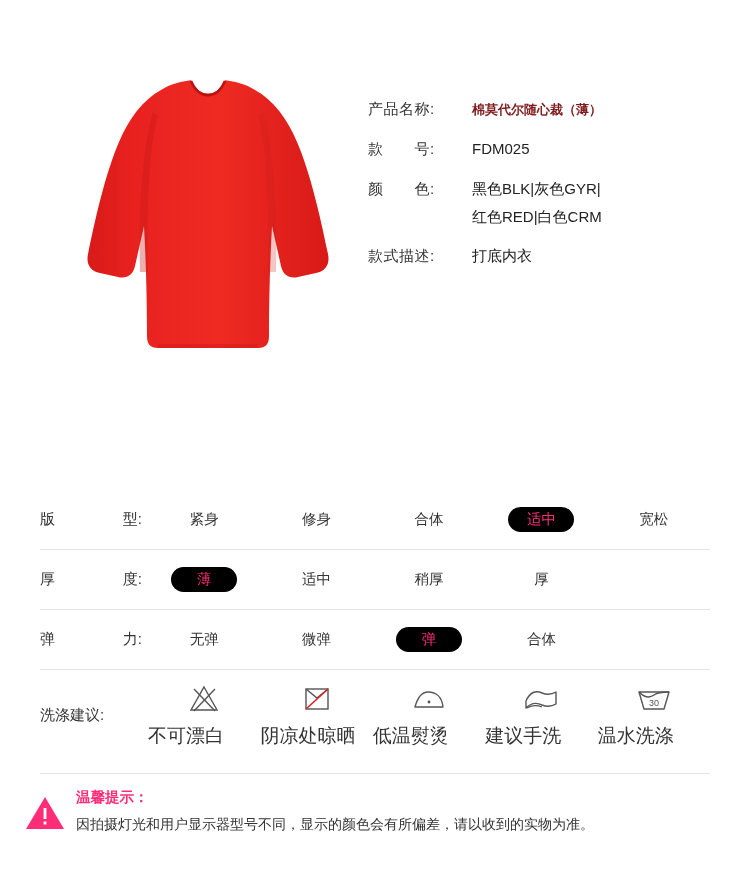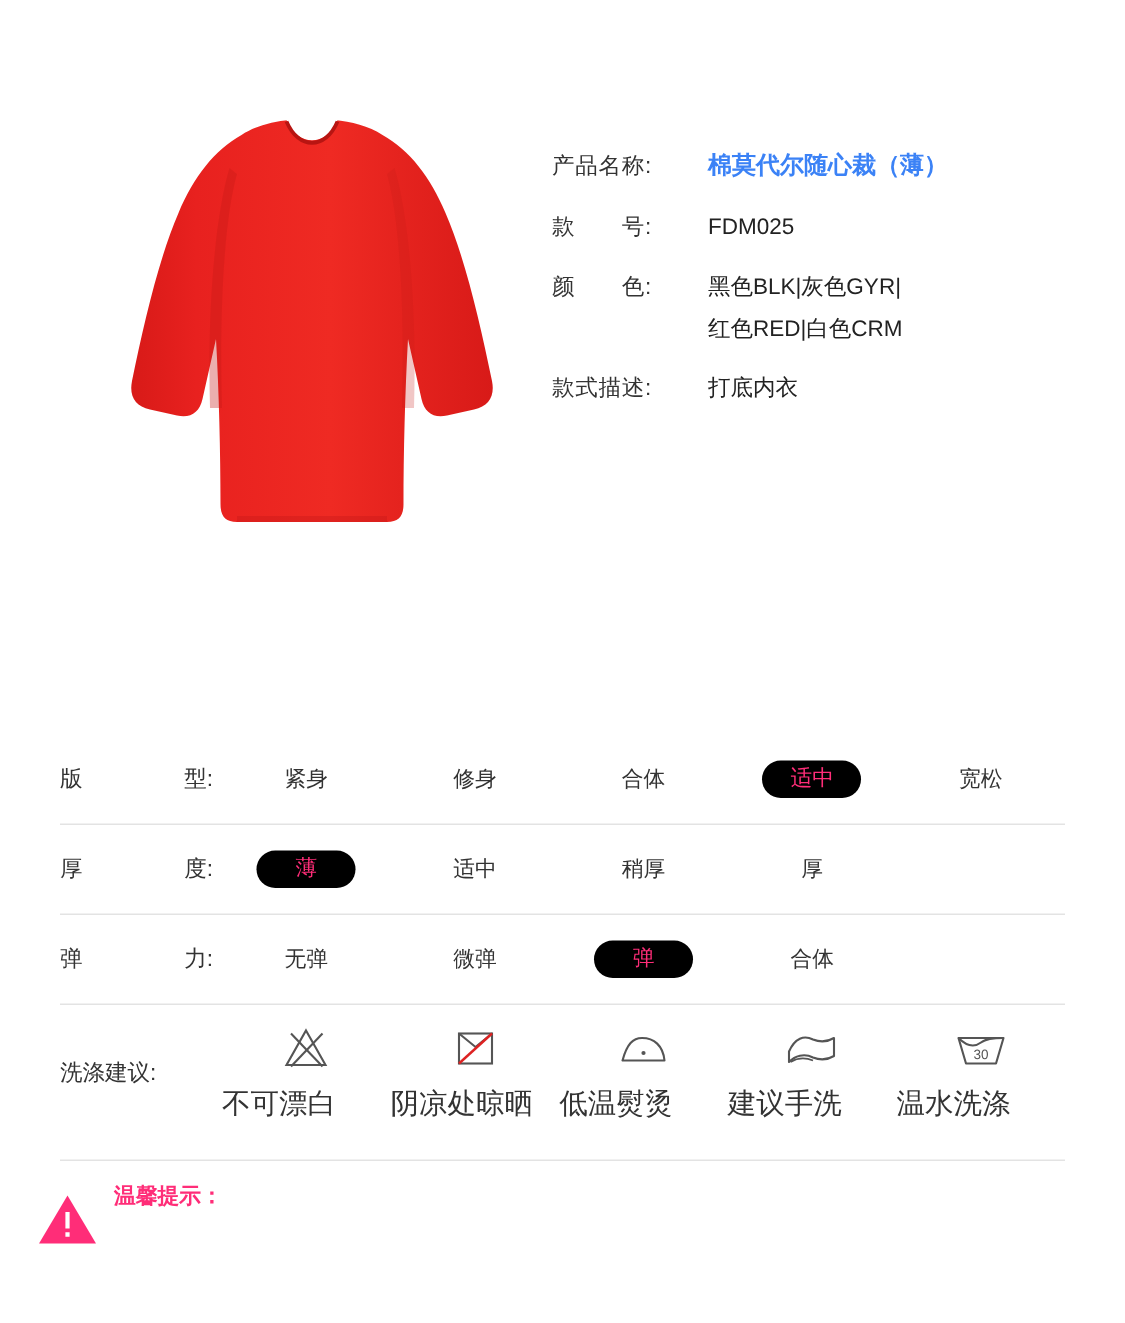--- a/index.html
+++ b/index.html
@@ -48,22 +48,22 @@
     font-size: 15px;
     color: #333333;
     letter-spacing: 0.5px;
   }
   .spec-value {
     font-size: 15px;
     color: #222222;
   }
   .spec-value.strong {
     font-weight: bold;
-    font-size: 16px;
-    color: #3b82f6;
+    font-size: 13px;
+    color: #7f1d1d;
   }
   .spec-value-sub {
     font-size: 15px;
     color: #222222;
     margin-left: 104px;
     margin-top: -12px;
     margin-bottom: 20px;
   }
 
   
@@ -361,16 +361,17 @@
   <div class="notice">
     <div class="notice-icon">
       <svg width="42" height="38" viewBox="0 0 42 38" aria-hidden="true">
         <path d="M21,3 L40,35 L2,35 Z" fill="#ff2d78"></path>
         <rect x="19.6" y="14" width="2.8" height="11" fill="#ffffff"></rect>
         <rect x="19.6" y="27.5" width="2.8" height="3" fill="#ffffff"></rect>
       </svg>
     </div>
     <div class="notice-text">
       <div class="notice-title">温馨提示：</div>
+      <div class="notice-body">因拍摄灯光和用户显示器型号不同，显示的颜色会有所偏差，请以收到的实物为准。</div>
     </div>
   </div>
 
 </div>
 
 </body></html>

